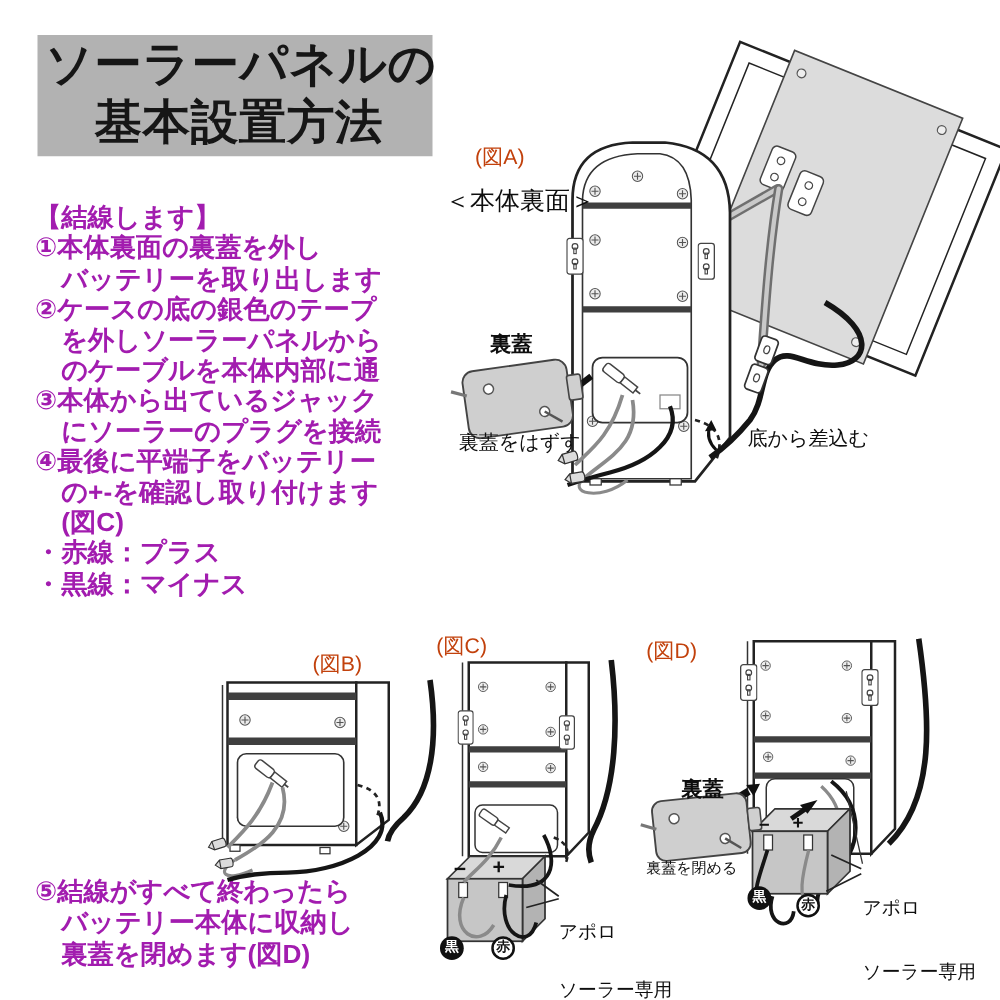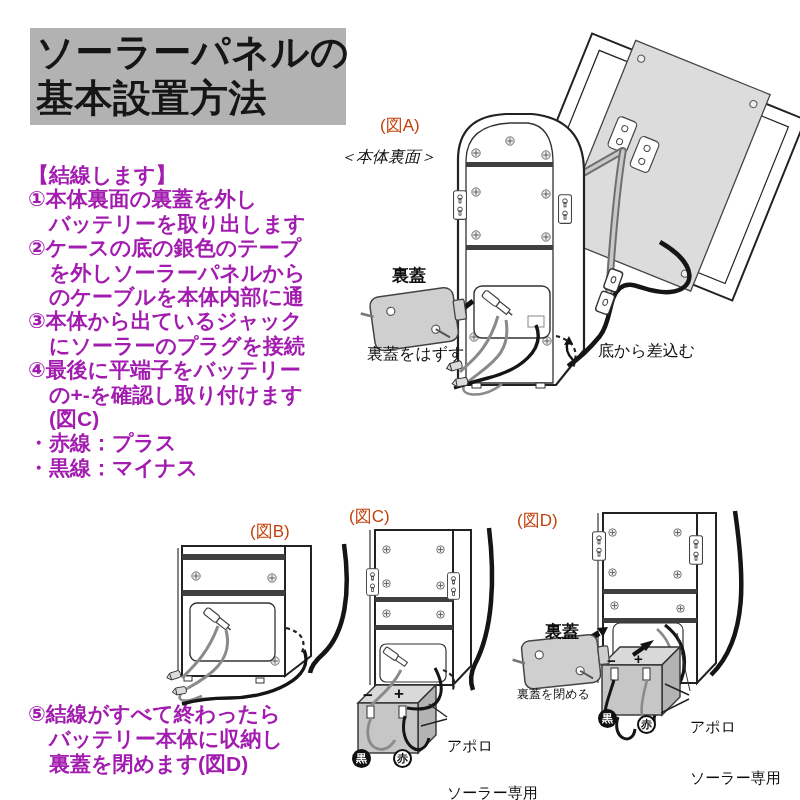--- a/index.html
+++ b/index.html
@@ -1,19 +1,19 @@
 <!DOCTYPE html>
 <html><head>
 <meta charset="utf-8">
 <style>
   html,body{margin:0;padding:0;background:#fff;}
   .page{position:relative;width:800px;height:800px;background:#ffffff;overflow:hidden;
         font-family:"Liberation Sans","DejaVu Sans",sans-serif;color:#111;}
   .title-box{position:absolute;left:30px;top:28px;width:316px;height:97px;background:#b2b2b2;
-             box-sizing:border-box;padding:1px 0 16px 6px;}
+             box-sizing:border-box;padding:1px 0 16px 6px;text-align:center;}
   .title-line{font-size:38px;font-weight:bold;line-height:46px;color:#161616;letter-spacing:0.5px;white-space:pre;}
   .instructions{position:absolute;left:28px;top:163px;width:340px;}
   .txt-line{font-size:21px;line-height:24.4px;white-space:pre;color:#a21caf;font-weight:bold;}
   .step5{position:absolute;left:28px;top:702px;width:340px;}
   .step5 .txt-line{line-height:24.8px;}
   .fig-label{position:absolute;font-size:17px;color:#c2410c;white-space:pre;}
   .lbl{position:absolute;color:#0e0e0e;white-space:pre;}
   .b{font-weight:bold;}
   .badge{position:absolute;border-radius:50%;display:flex;align-items:center;justify-content:center;
          font-size:11px;font-weight:bold;line-height:1;}
@@ -165,21 +165,21 @@
       <rect x="12" y="272" width="84" height="54" rx="9" fill="#cfcfcf" stroke="#444" stroke-width="1.5"></rect>
       <rect x="95" y="286" width="11" height="20" rx="2" fill="#cfcfcf" stroke="#444" stroke-width="1.3"></rect>
       <circle cx="32" cy="288" r="4" fill="#fff" stroke="#555" stroke-width="1.2"></circle>
       <circle cx="74" cy="312" r="4" fill="#fff" stroke="#555" stroke-width="1.2"></circle>
       <line x1="74" y1="312" x2="87" y2="322" stroke="#555" stroke-width="2"></line>
       <line x1="2" y1="286" x2="14" y2="291" stroke="#777" stroke-width="2.5"></line>
     </g>
   </svg>
 
   <div class="fig-label" style="left:380px;top:114px;">(図A)</div>
-  <div class="lbl" style="left:340px;top:147px;font-size:16px;font-style:italic;">＜本体裏面＞</div>
+  <div class="lbl" style="left:356px;top:147px;font-size:20px;">＜本体裏面＞</div>
   <div class="lbl b" style="left:392px;top:264px;font-size:17px;">裏蓋</div>
   <div class="lbl" style="left:367px;top:344px;font-size:16px;">裏蓋をはずす</div>
   <div class="lbl" style="left:598px;top:341px;font-size:16px;">底から差込む</div>
 
   <svg style="left:158px;top:528px;" width="195" height="185" viewBox="0 0 195 185">
     <g>
       <line x1="20" y1="20" x2="20" y2="146" stroke="#333" stroke-width="1.2"></line>
       <rect x="24" y="18" width="103" height="130" fill="#fff" stroke="#222" stroke-width="2"></rect>
       <polygon points="127,18 153,18 153,128 127,148" fill="#fff" stroke="#222" stroke-width="2"></polygon>
       <rect x="24" y="26" width="103" height="6" fill="#3f3f3f"></rect>

